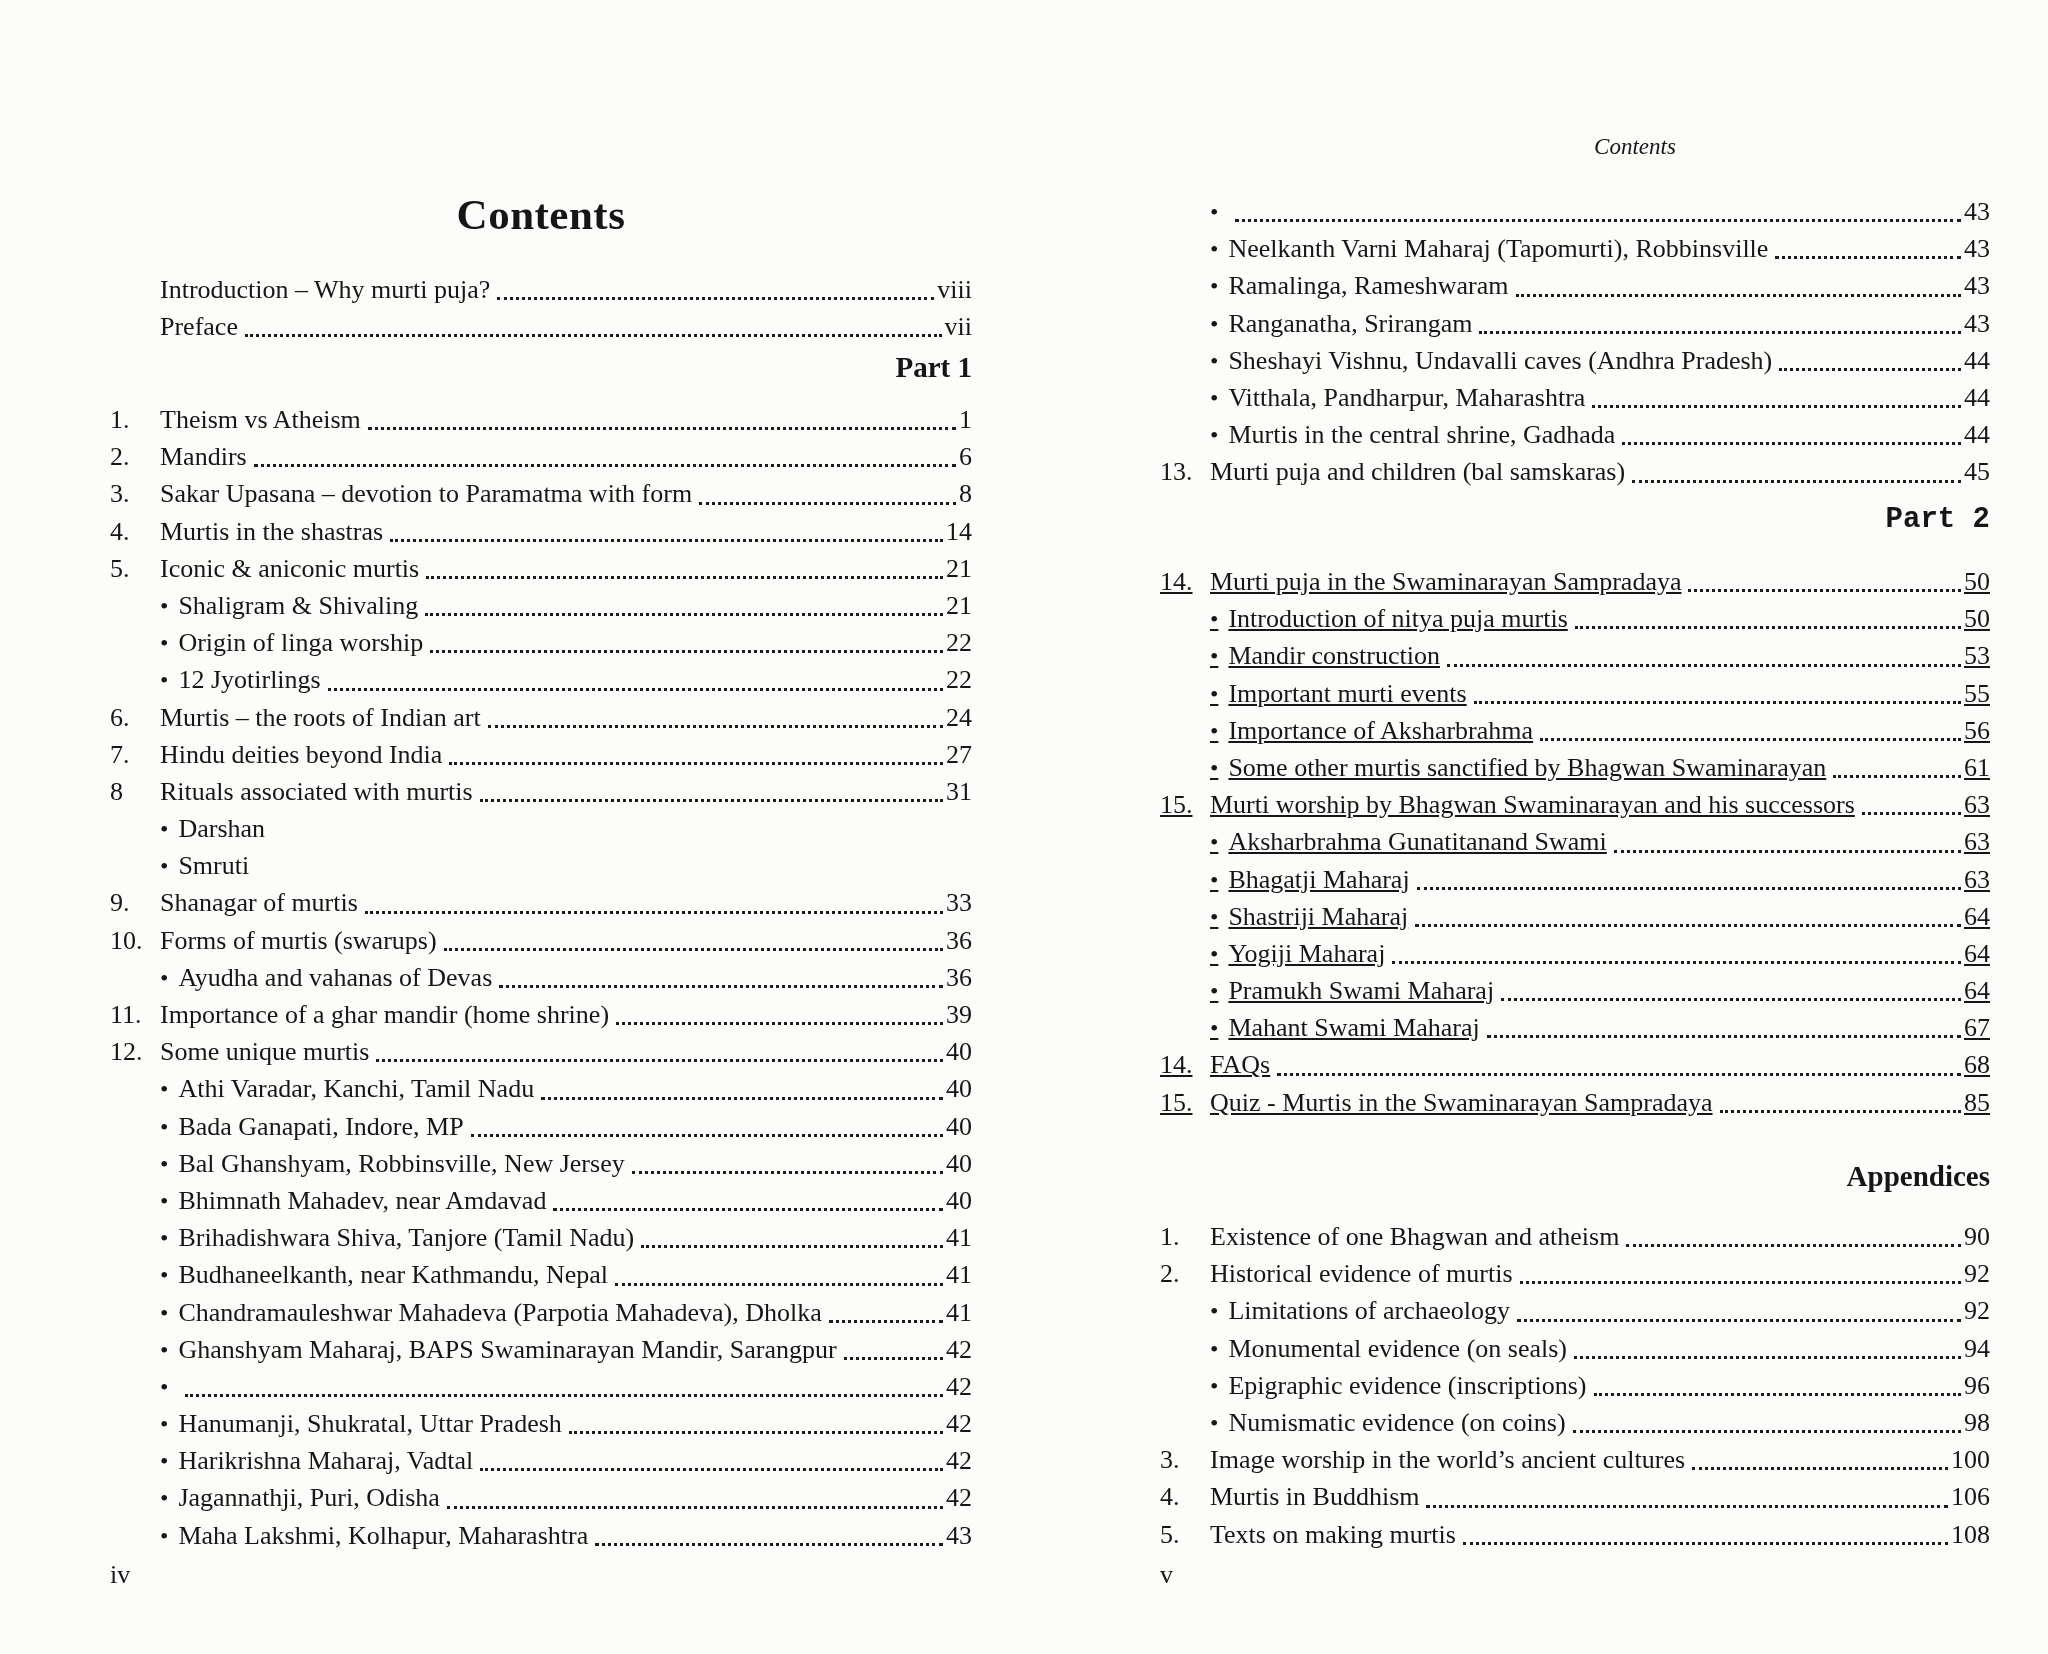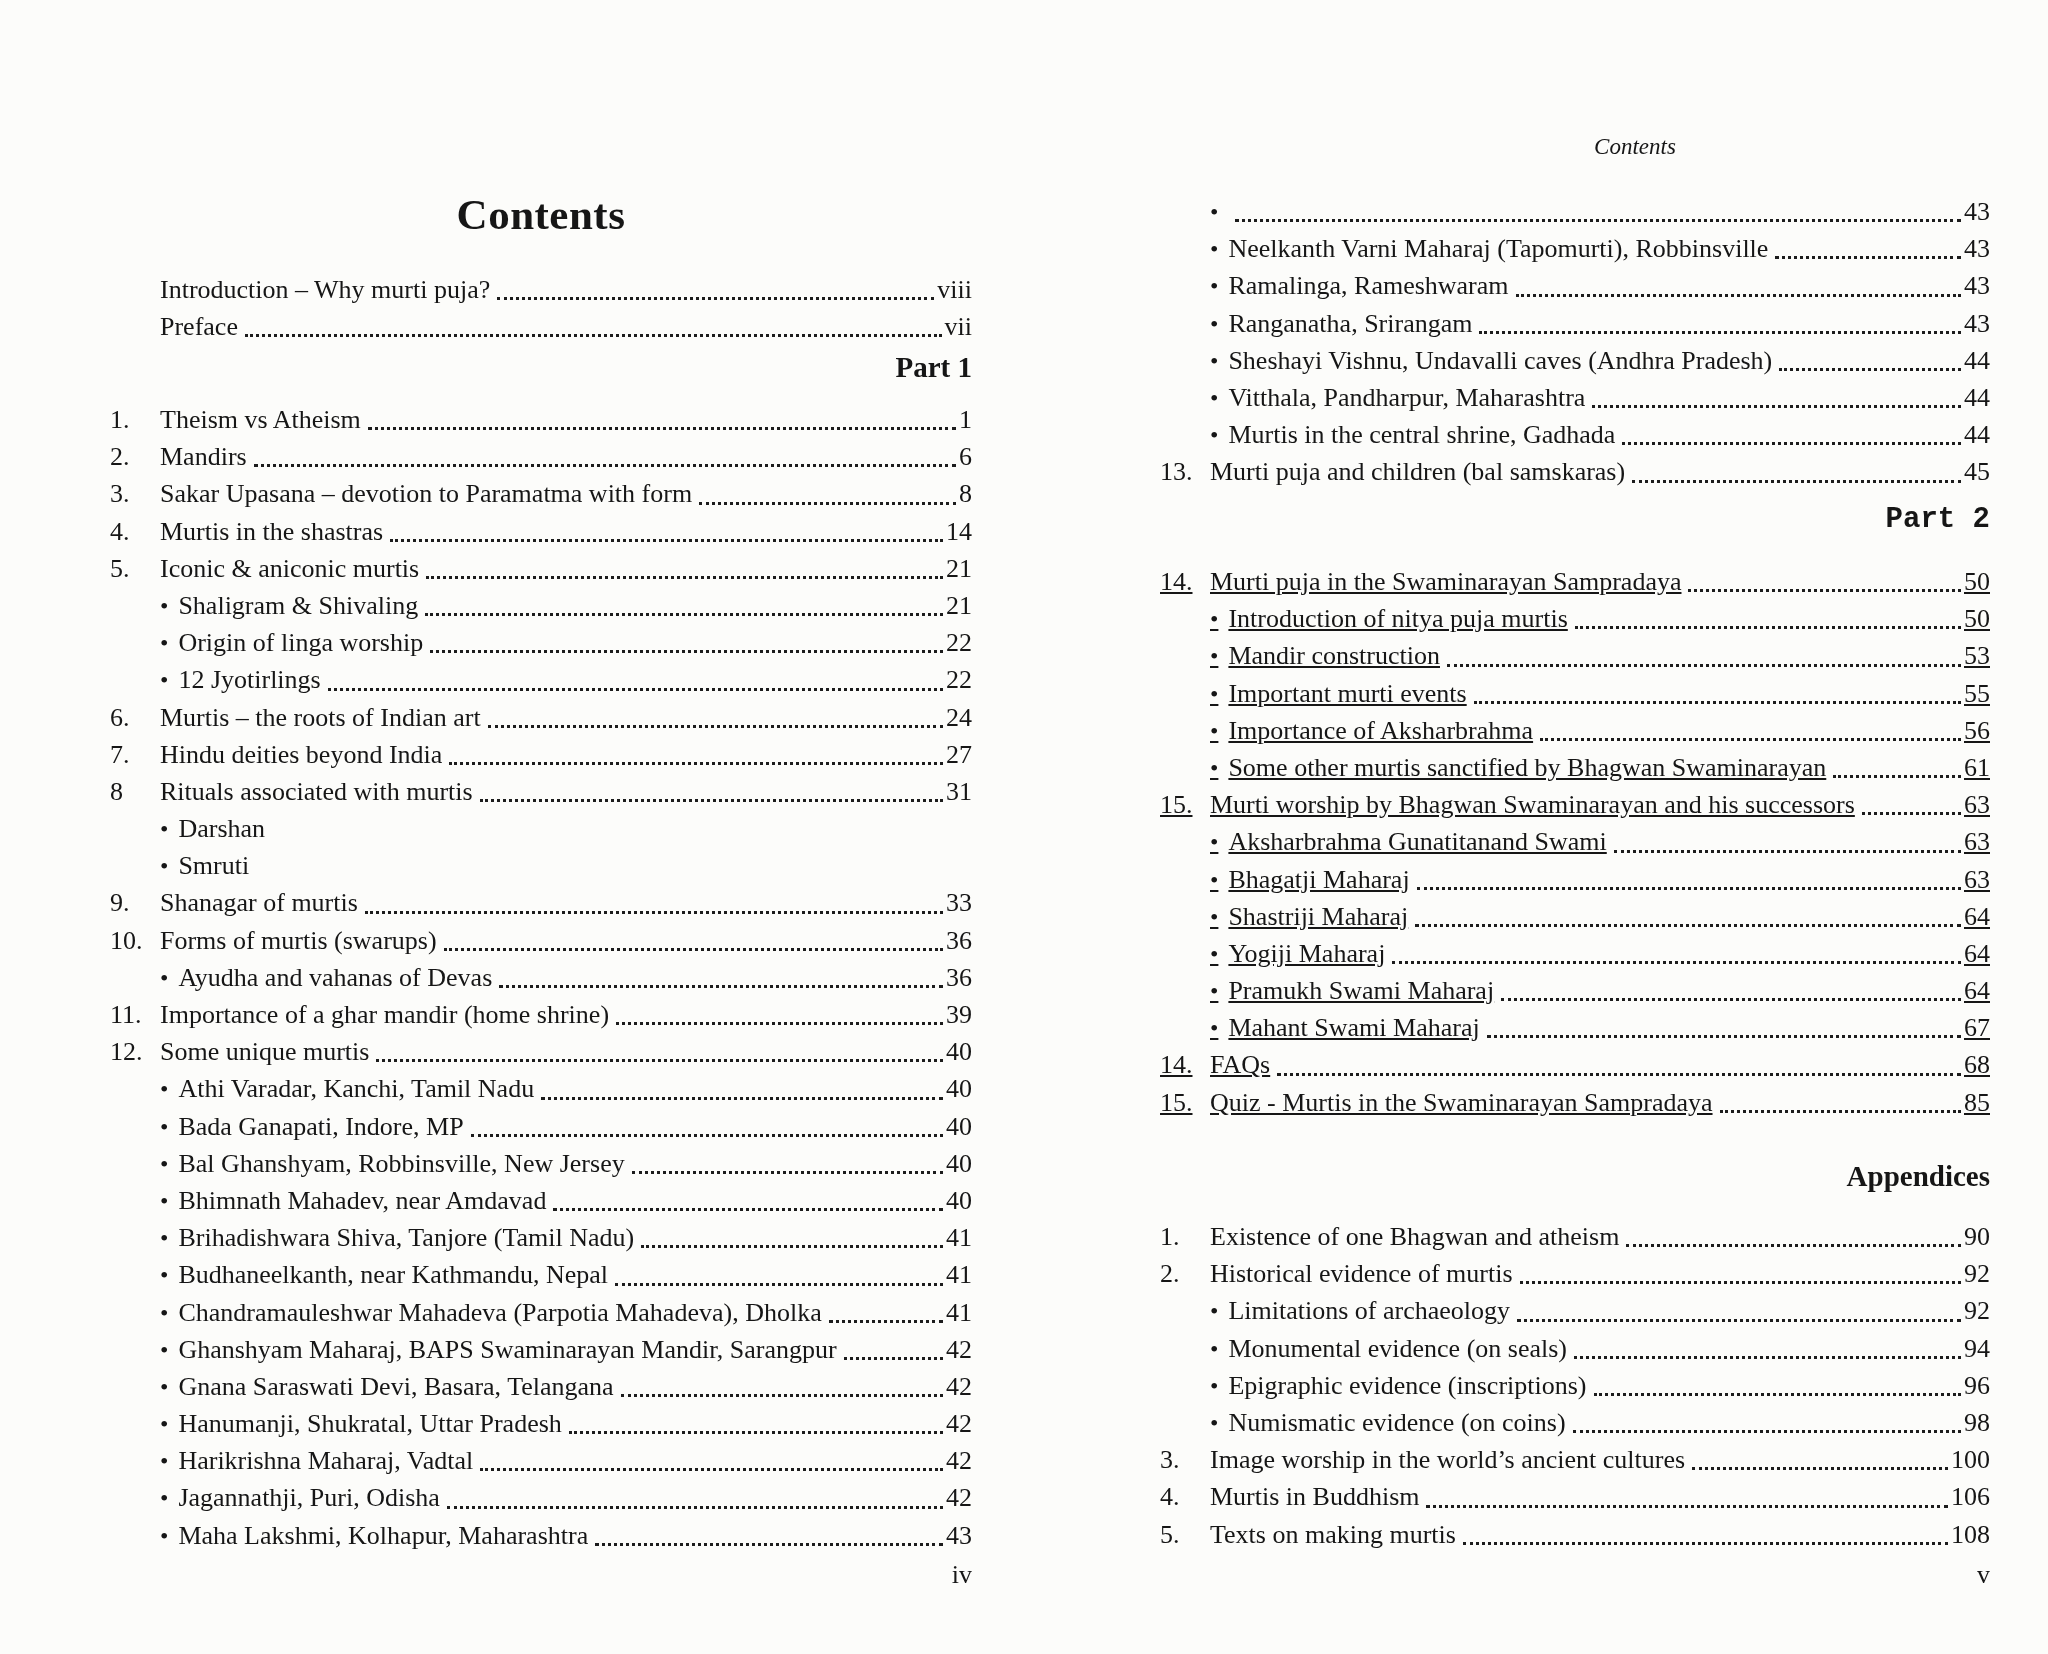--- a/index.html
+++ b/index.html
@@ -32,21 +32,21 @@
   .row.sub{padding-left:50px;}
   .row .bullet{flex:0 0 auto;margin-right:10px;font-size:24px;}
   .row .label{flex:0 0 auto;}
   .row .leader{
     flex:1 1 auto;min-width:18px;height:4px;
     border-bottom:3px dotted #1c1c1c;
     align-self:flex-end;margin:0 3px 8px 7px;
   }
   .row .pg{flex:0 0 auto;text-align:right;}
   .folio{
-    position:absolute;left:0;right:0;top:1560px;text-align:right;font-size:26px;
+    position:absolute;left:0;right:0;top:1560px;text-align:left;font-size:26px;
   }
 </style>
 </head>
 <body>
 
 <div class="page lp">
   <div class="big-title" style="top:190px;">Contents</div>
   <div class="rows" style="top:271px;">
       <div class="row">
         <span class="num"></span>
@@ -210,21 +210,20 @@
         <span class="pg">41</span>
       </div>
       <div class="row sub">
         <span class="bullet">•</span>
         <span class="label">Ghanshyam Maharaj, BAPS Swaminarayan Mandir, Sarangpur</span>
         <span class="leader"></span>
         <span class="pg">42</span>
       </div>
       <div class="row sub">
         <span class="bullet">•</span>
-        <span class="label">Gnana Saraswati Devi, Basara, Telangana</span>
         <span class="leader"></span>
         <span class="pg">42</span>
       </div>
       <div class="row sub">
         <span class="bullet">•</span>
         <span class="label">Hanumanji, Shukratal, Uttar Pradesh</span>
         <span class="leader"></span>
         <span class="pg">42</span>
       </div>
       <div class="row sub">

